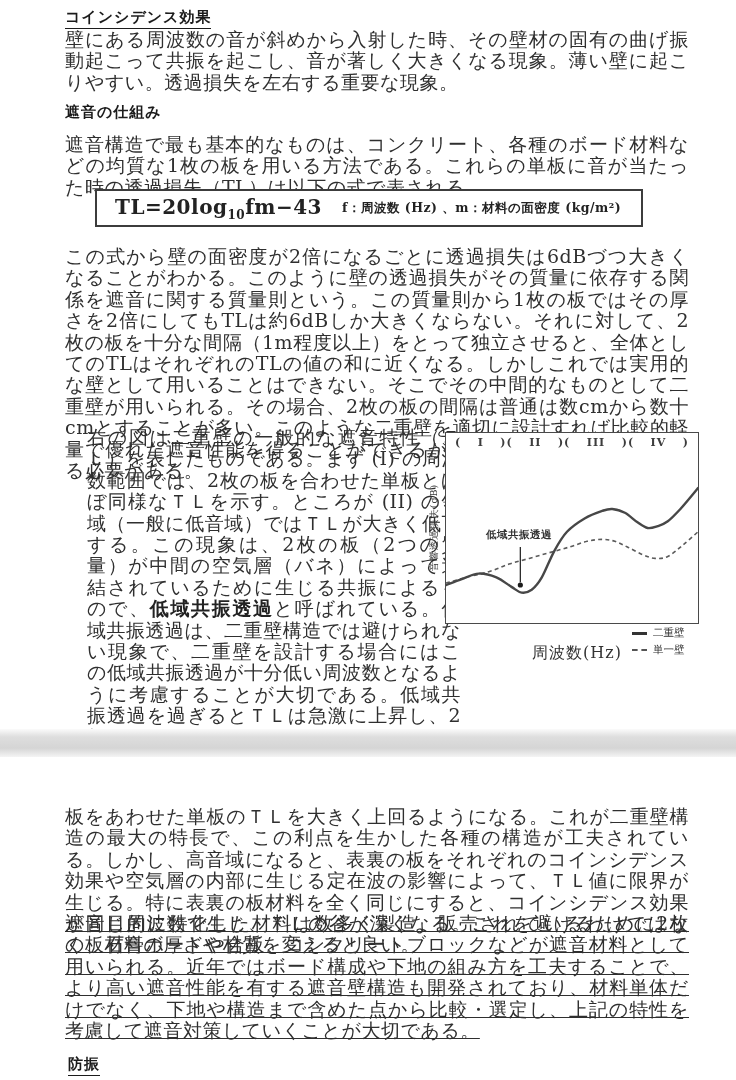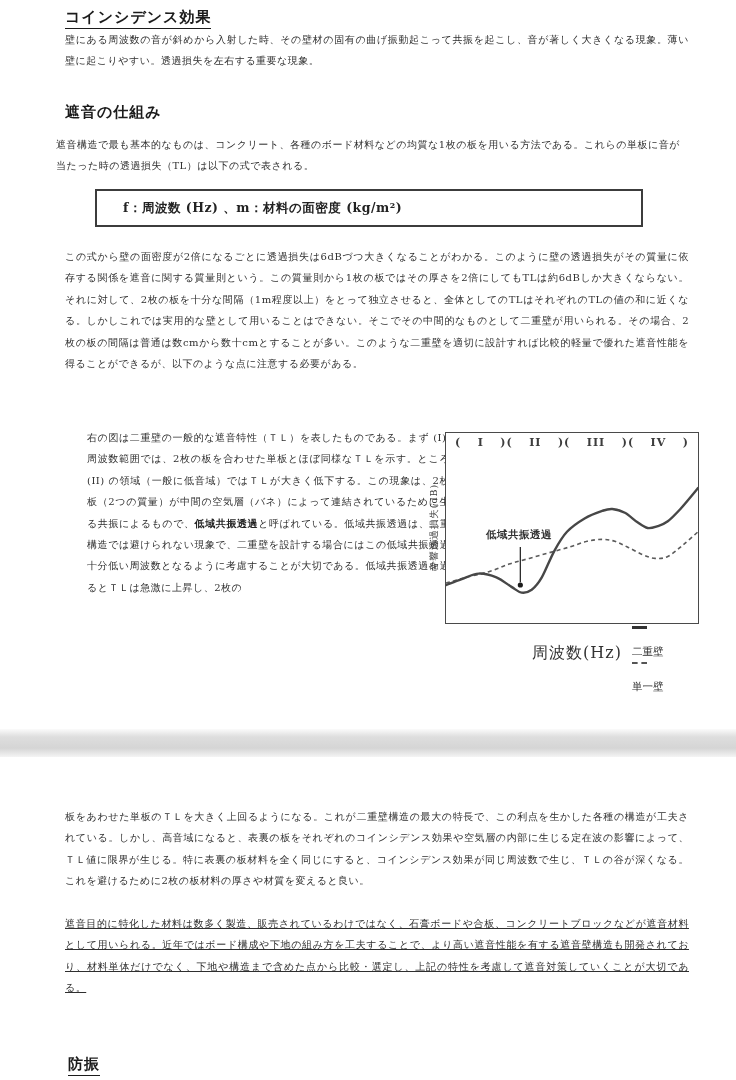--- a/index.html
+++ b/index.html
@@ -3,37 +3,37 @@
 <meta charset="utf-8">
 <style>
   html,body{margin:0;padding:0;}
   body{
     width:736px;height:1080px;position:relative;overflow:hidden;
     background:#ffffff;color:#2e2e2e;
     font-family:"DejaVu Serif","Liberation Serif",serif;
   }
   .abs{position:absolute;}
   .body-text{
-    font-size:10px;line-height:21.4px;letter-spacing:.5px;
+    font-size:19px;line-height:21.4px;letter-spacing:.5px;
     text-align:justify;color:#2f2f2f;
   }
   .heading{
     font-size:15px;font-weight:bold;color:#1b1b1b;letter-spacing:1px;
   }
   .underlined{border-bottom:1.5px solid #1b1b1b;padding-bottom:1px;display:inline-block;}
   .bold-inline{font-weight:bold;color:#222;}
   
   .formula-box{
     left:95px;top:189px;width:548px;height:38px;
     border:2px solid #3c3c3c;background:#fff;
     display:flex;align-items:center;padding-left:18px;box-sizing:border-box;
   }
   .f-main{font-size:20px;font-weight:bold;color:#222;letter-spacing:.5px;}
   .f-main sub{font-size:12px;}
-  .f-cond{font-size:12.5px;font-weight:bold;color:#222;margin-left:8px;letter-spacing:.5px;}
+  .f-cond{font-size:12.5px;font-weight:bold;color:#222;margin-left:20px;letter-spacing:.5px;}
   
   .leftcol{left:65px;top:427px;width:374px;margin-left:22px;}
   
   .figure{left:420px;top:425px;width:310px;height:250px;}
   .chart{
     position:absolute;left:25px;top:7px;width:252px;height:190px;
     border:1.5px solid #4a4a4a;background:#fff;box-sizing:content-box;
   }
   .chart svg{position:absolute;left:0;top:0;}
   .regions{
@@ -48,21 +48,21 @@
   .annot-label{
     position:absolute;left:31px;top:95px;width:84px;text-align:center;
     font-size:10.5px;font-weight:bold;color:#333;letter-spacing:.5px;
   }
   .ylabel{
     position:absolute;left:-76px;top:96px;width:180px;text-align:center;
     font-size:9.5px;color:#3a3a3a;transform:rotate(-90deg);letter-spacing:1px;
   }
   .xlabel{position:absolute;left:112px;top:218px;font-size:16px;color:#333;letter-spacing:1px;}
   .legend{position:absolute;left:212px;top:201px;font-size:10.5px;color:#2d2d2d;}
-  .legend-row{display:flex;align-items:flex-start;gap:16px;margin-bottom:3px;flex-direction:column;}
+  .legend-row{display:flex;align-items:center;gap:6px;margin-bottom:3px;}
   .lg-solid{width:15px;height:0;border-top:3px solid #333;}
   .lg-dashed{width:15px;height:0;border-top:2px dashed #555;}
   
   .separator{
     left:0;top:729px;width:736px;height:28px;
     background:linear-gradient(180deg,#fbfbfb 0%,#dedede 28%,#d5d5d5 68%,#f4f4f4 100%);
   }
 </style>
 </head>
 <body>
@@ -70,23 +70,24 @@
 <div class="abs" style="left:65px;top:7px;">
   <span class="heading underlined">コインシデンス効果</span>
 </div>
 
 <div class="abs body-text" style="left:65px;top:29px;width:624px;">壁にある周波数の音が斜めから入射した時、その壁材の固有の曲げ振動起こって共振を起こし、音が著しく大きくなる現象。薄い壁に起こりやすい。透過損失を左右する重要な現象。</div>
 
 <div class="abs" style="left:65px;top:102px;">
   <span class="heading">遮音の仕組み</span>
 </div>
 
-<div class="abs body-text" style="left:56px;top:134px;width:624px;">遮音構造で最も基本的なものは、コンクリート、各種のボード材料などの均質な1枚の板を用いる方法である。これらの単板に音が当たった時の透過損失（TL）は以下の式で表される。</div>
+<div class="abs body-text" style="left:65px;top:134px;width:624px;">遮音構造で最も基本的なものは、コンクリート、各種のボード材料などの均質な1枚の板を用いる方法である。これらの単板に音が当たった時の透過損失（TL）は以下の式で表される。</div>
 
 <div class="abs formula-box">
+  <span class="f-main"><span>TL=20log</span><sub>10</sub><span>fm−43</span></span>
   <span class="f-cond">f：周波数 (Hz) 、m：材料の面密度 (kg/m²)</span>
 </div>
 
 <div class="abs body-text" style="left:65px;top:246px;width:624px;">この式から壁の面密度が2倍になるごとに透過損失は6dBづつ大きくなることがわかる。このように壁の透過損失がその質量に依存する関係を遮音に関する質量則という。この質量則から1枚の板ではその厚さを2倍にしてもTLは約6dBしか大きくならない。それに対して、2枚の板を十分な間隔（1m程度以上）をとって独立させると、全体としてのTLはそれぞれのTLの値の和に近くなる。しかしこれでは実用的な壁として用いることはできない。そこでその中間的なものとして二重壁が用いられる。その場合、2枚の板の間隔は普通は数cmから数十cmとすることが多い。このような二重壁を適切に設計すれば比較的軽量で優れた遮音性能を得ることができるが、以下のような点に注意する必要がある。</div>
 
 <div class="abs body-text leftcol">
   <span>右の図は二重壁の一般的な遮音特性（ＴＬ）を表したものである。まず (I) の周波数範囲では、2枚の板を合わせた単板とほぼ同様なＴＬを示す。ところが (II) の領域（一般に低音域）ではＴＬが大きく低下する。この現象は、2枚の板（2つの質量）が中間の空気層（バネ）によって連結されているために生じる共振によるもので、</span><span class="bold-inline">低域共振透過</span><span>と呼ばれている。低域共振透過は、二重壁構造では避けられない現象で、二重壁を設計する場合にはこの低域共振透過が十分低い周波数となるように考慮することが大切である。低域共振透過を過ぎるとＴＬは急激に上昇し、2枚の</span>
 </div>
 
 <div class="abs figure">

